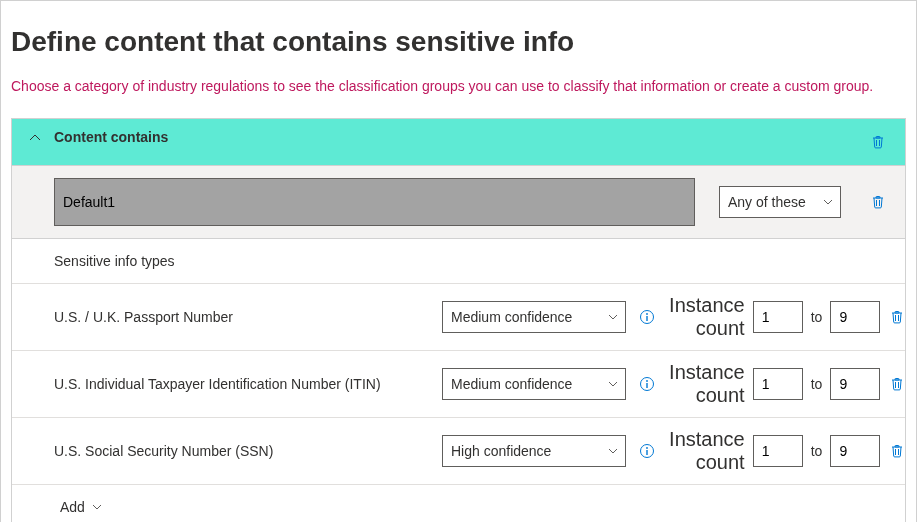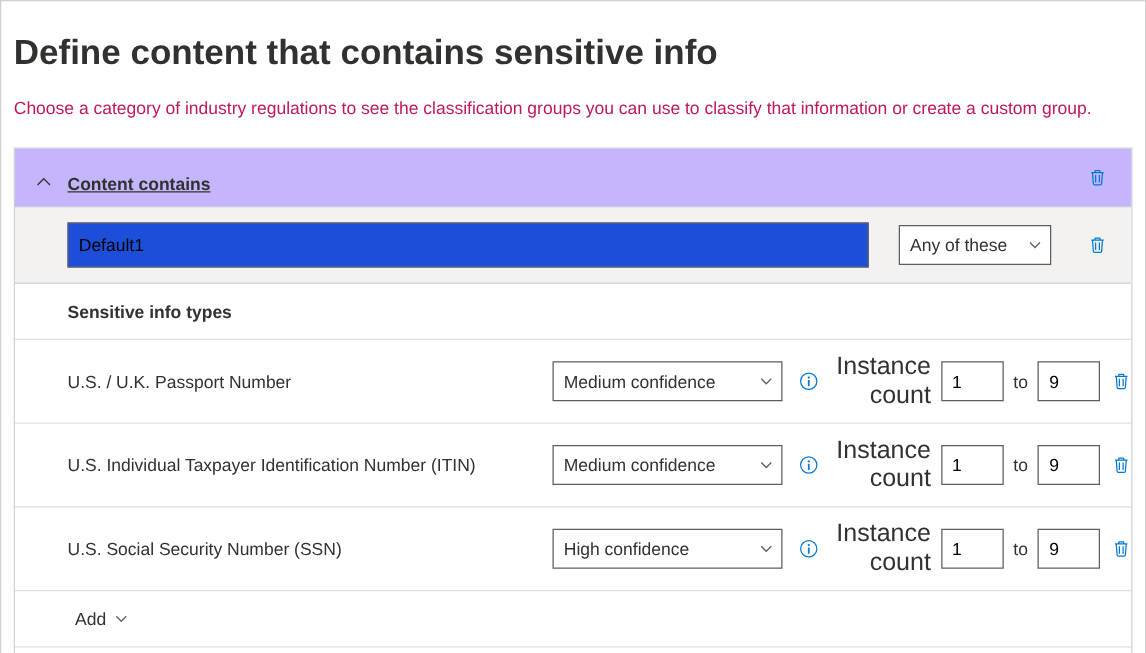--- a/index.html
+++ b/index.html
@@ -25,25 +25,24 @@
     font-size: 14px;
     line-height: 1.4;
     margin-bottom: 22px;
     color: #be185d;
   }
   .panel {
     border: 1px solid #d1d1d1;
   }
   .panel-header {
     display: flex;
-    align-items: flex-end;
+    align-items: flex-start;
     padding: 10px 14px;
-    background: #c4b5fd;
+    background: #5eead4;
     border-bottom: 1px solid #d1d1d1;
-    text-decoration: underline;
   }
   .panel-header .title {
     font-weight: 600;
     font-size: 14px;
     flex: 1;
   }
   .chev-up {
     width: 18px;
     height: 18px;
     margin-right: 10px;
@@ -54,46 +53,46 @@
   .group-header {
     display: flex;
     align-items: center;
     padding: 12px 14px 12px 42px;
     background: #f3f2f1;
     border-bottom: 1px solid #d1d1d1;
     gap: 24px;
   }
   .group-name-input {
     flex: 1;
-    height: 36px;
+    height: 48px;
     padding: 5px 8px;
     font-size: 14px;
     border: 1px solid #605e5c;
-    background: #1d4ed8;
+    background: #a3a3a3;
     outline: none;
     font-family: inherit;
   }
   .dropdown {
     display: inline-flex;
     align-items: center;
     border: 1px solid #605e5c;
     background: #fff;
     height: 32px;
     padding: 0 6px 0 8px;
     font-size: 14px;
     cursor: pointer;
     gap: 6px;
     white-space: nowrap;
   }
   .dropdown .label { flex: 1; }
   .match-dd { width: 122px; }
   .conf-dd { width: 184px; justify-content: center; }
   .subheading {
     padding: 14px 14px 14px 42px;
-    font-weight: 700;
+    font-weight: 400;
     font-size: 14px;
     border-bottom: 1px solid #e1dfdd;
   }
   .row {
     display: flex;
     align-items: center;
     padding: 10px 14px 10px 42px;
     border-bottom: 1px solid #e1dfdd;
     font-size: 14px;
   }

